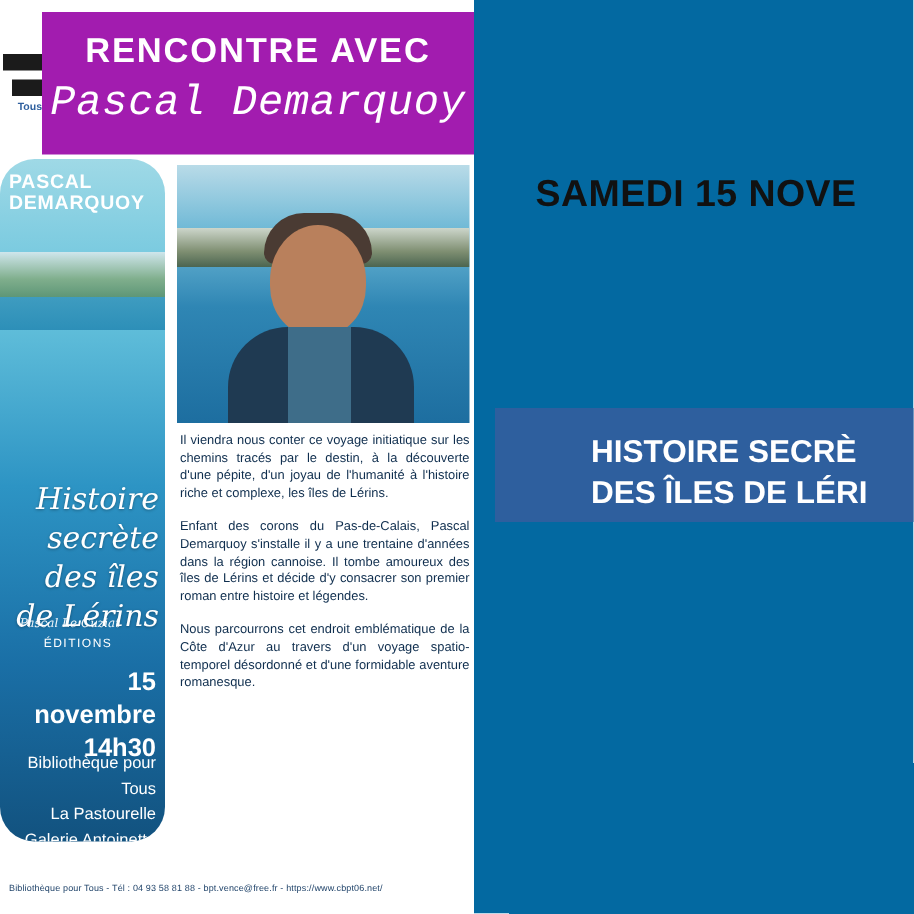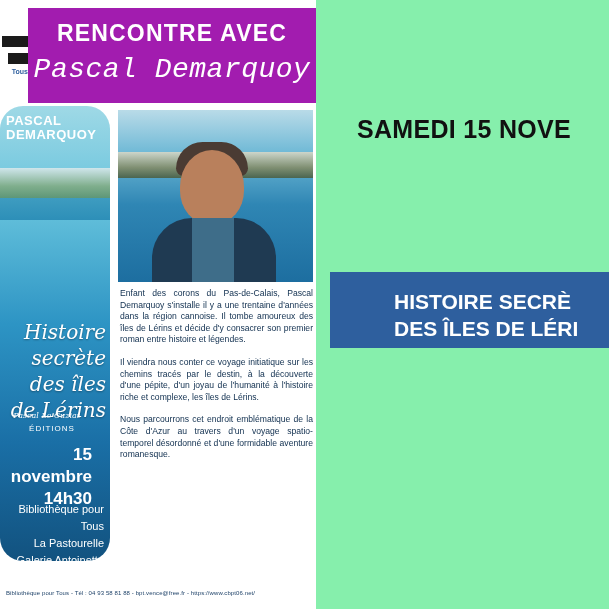--- a/index.html
+++ b/index.html
@@ -147,21 +147,21 @@
     box-sizing: border-box;
     font-size: 8px;
     letter-spacing: 1px;
   }
   .bc-date {
     position: absolute;
     left: 0;
     top: 338px;
     width: 110px;
     text-align: right;
-    padding-right: 18px;
+    padding-right: 6px;
     box-sizing: border-box;
     font-size: 17px;
     font-weight: bold;
     line-height: 22px;
   }
   .bc-venue {
     position: absolute;
     left: 0;
     top: 395px;
     width: 110px;
@@ -238,21 +238,21 @@
     letter-spacing: 0.1px;
   }
 
   
   .right {
     position: absolute;
     left: 316px;
     top: 0;
     width: 293px;
     height: 609px;
-    background: #86efac;
+    background: #0369a1;
   }
   .date-heading {
     position: absolute;
     left: 41px;
     top: 115px;
     font-size: 25px;
     font-weight: bold;
     color: #111111;
     letter-spacing: 0.3px;
     white-space: nowrap;
@@ -320,22 +320,22 @@
 
   <div class="photo">
     <div class="coast"></div>
     <div class="person-hair"></div>
     <div class="person-head"></div>
     <div class="person-body"></div>
     <div class="person-shirt"></div>
   </div>
 
   <div class="body-text">
+    <p>Il viendra nous conter ce voyage initiatique sur les chemins tracés par le destin, à la découverte d'une pépite, d'un joyau de l'humanité à l'histoire riche et complexe, les îles de Lérins.</p>
     <p>Enfant des corons du Pas-de-Calais, Pascal Demarquoy s'installe il y a une trentaine d'années dans la région cannoise. Il tombe amoureux des îles de Lérins et décide d'y consacrer son premier roman entre histoire et légendes.</p>
-    <p>Il viendra nous conter ce voyage initiatique sur les chemins tracés par le destin, à la découverte d'une pépite, d'un joyau de l'humanité à l'histoire riche et complexe, les îles de Lérins.</p>
     <p>Nous parcourrons cet endroit emblématique de la Côte d'Azur au travers d'un voyage spatio-temporel désordonné et d'une formidable aventure romanesque.</p>
   </div>
 
   <div class="footer-line">Bibliothèque pour Tous - Tél : 04 93 58 81 88 - bpt.vence@free.fr - https://www.cbpt06.net/</div>
 </div>
 
 <div class="right">
   <div class="date-heading">SAMEDI 15 NOVE</div>
   <div class="blue-banner">
     <div class="bt">

